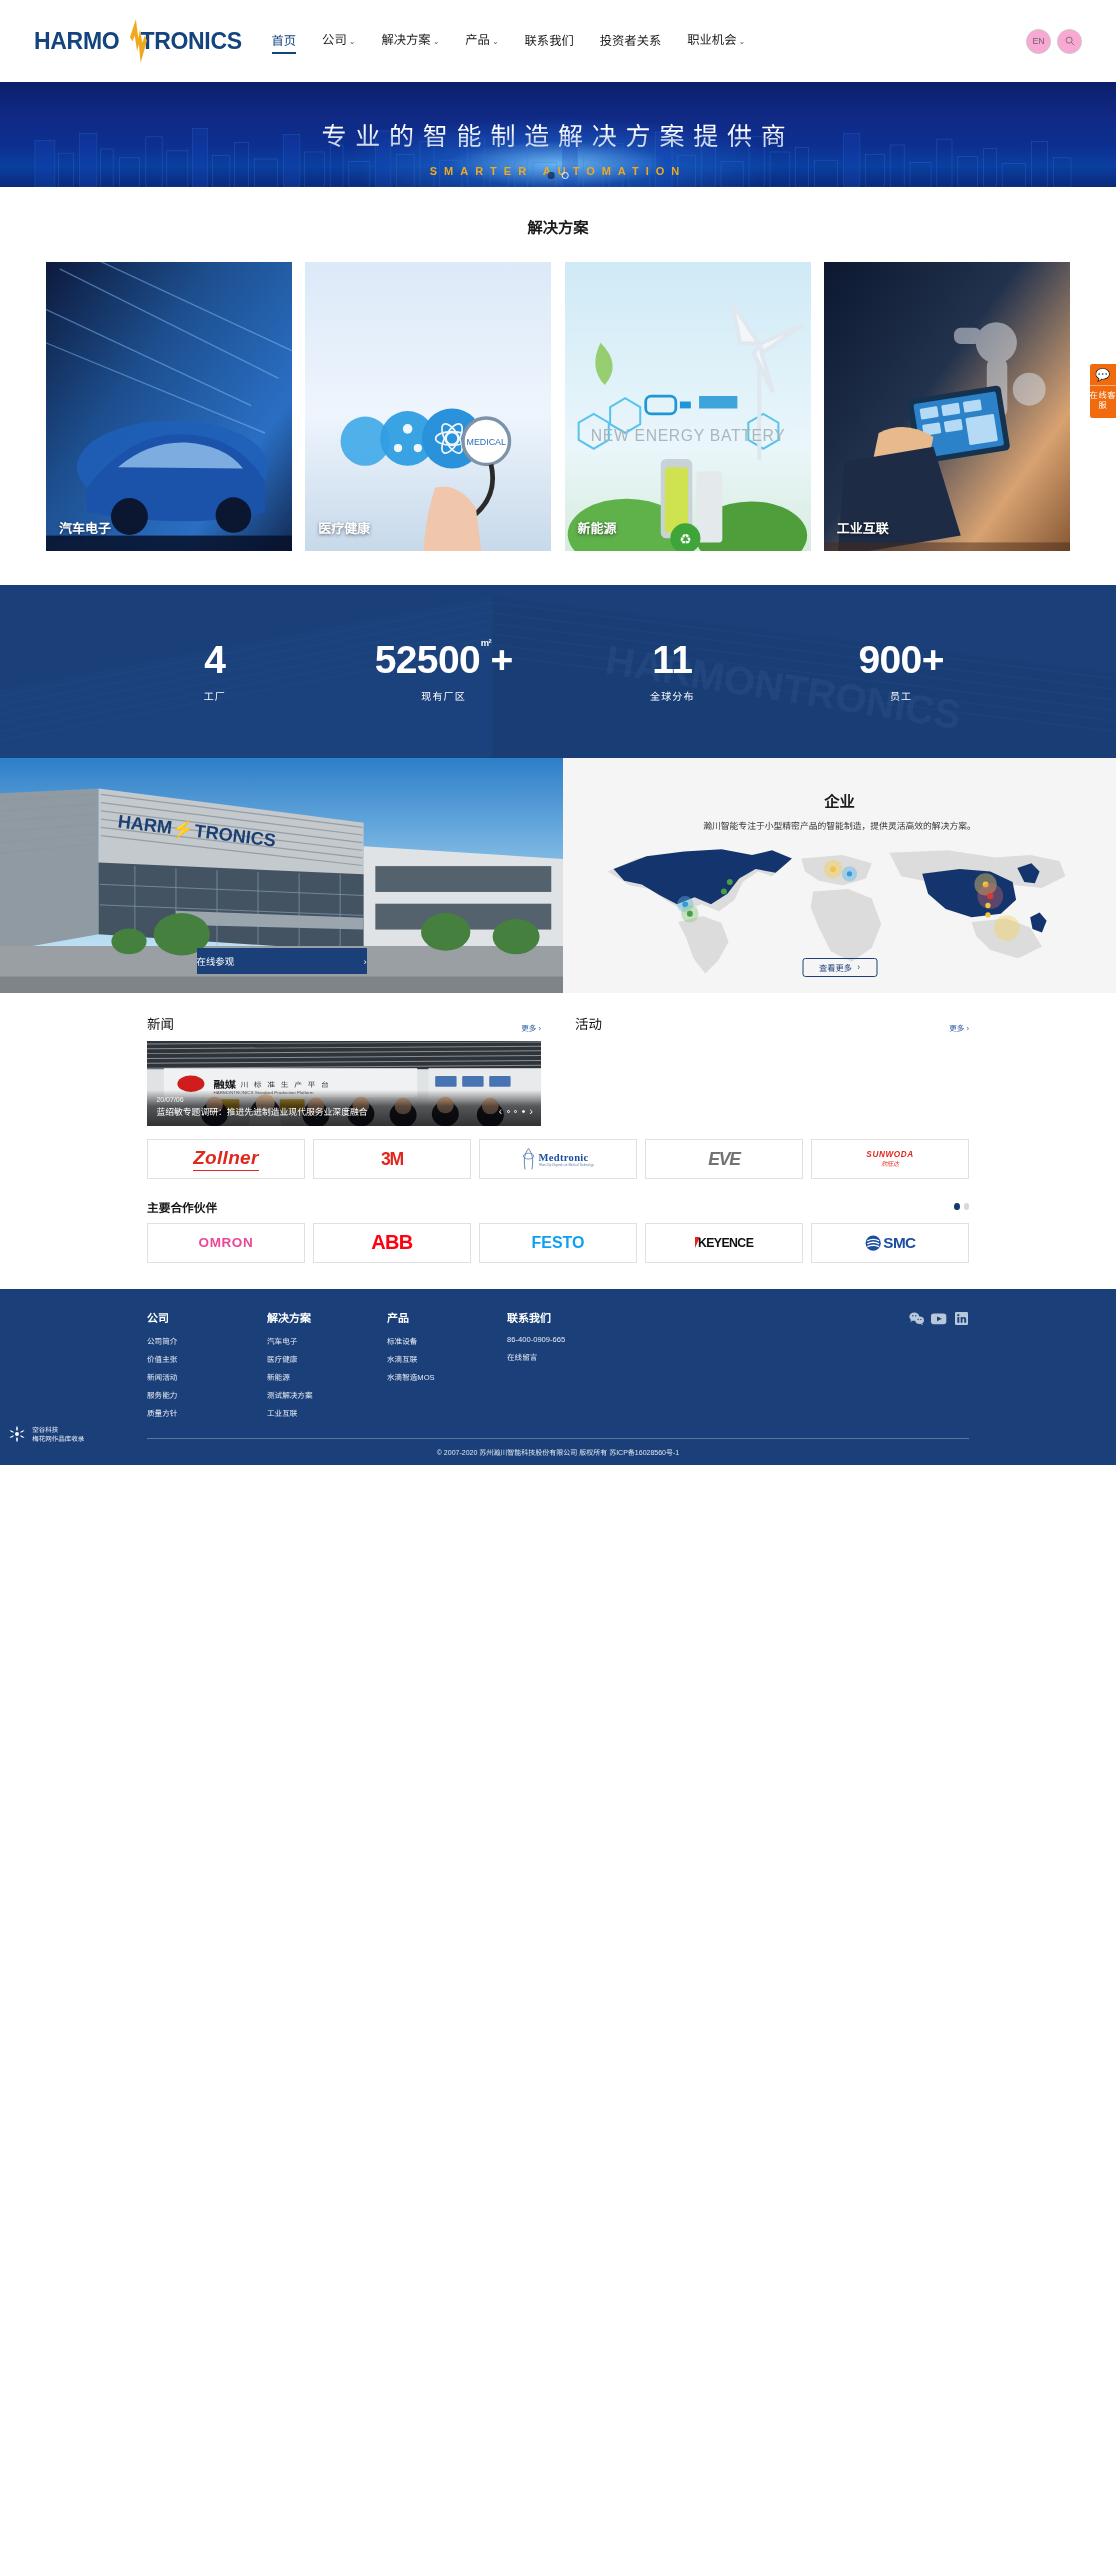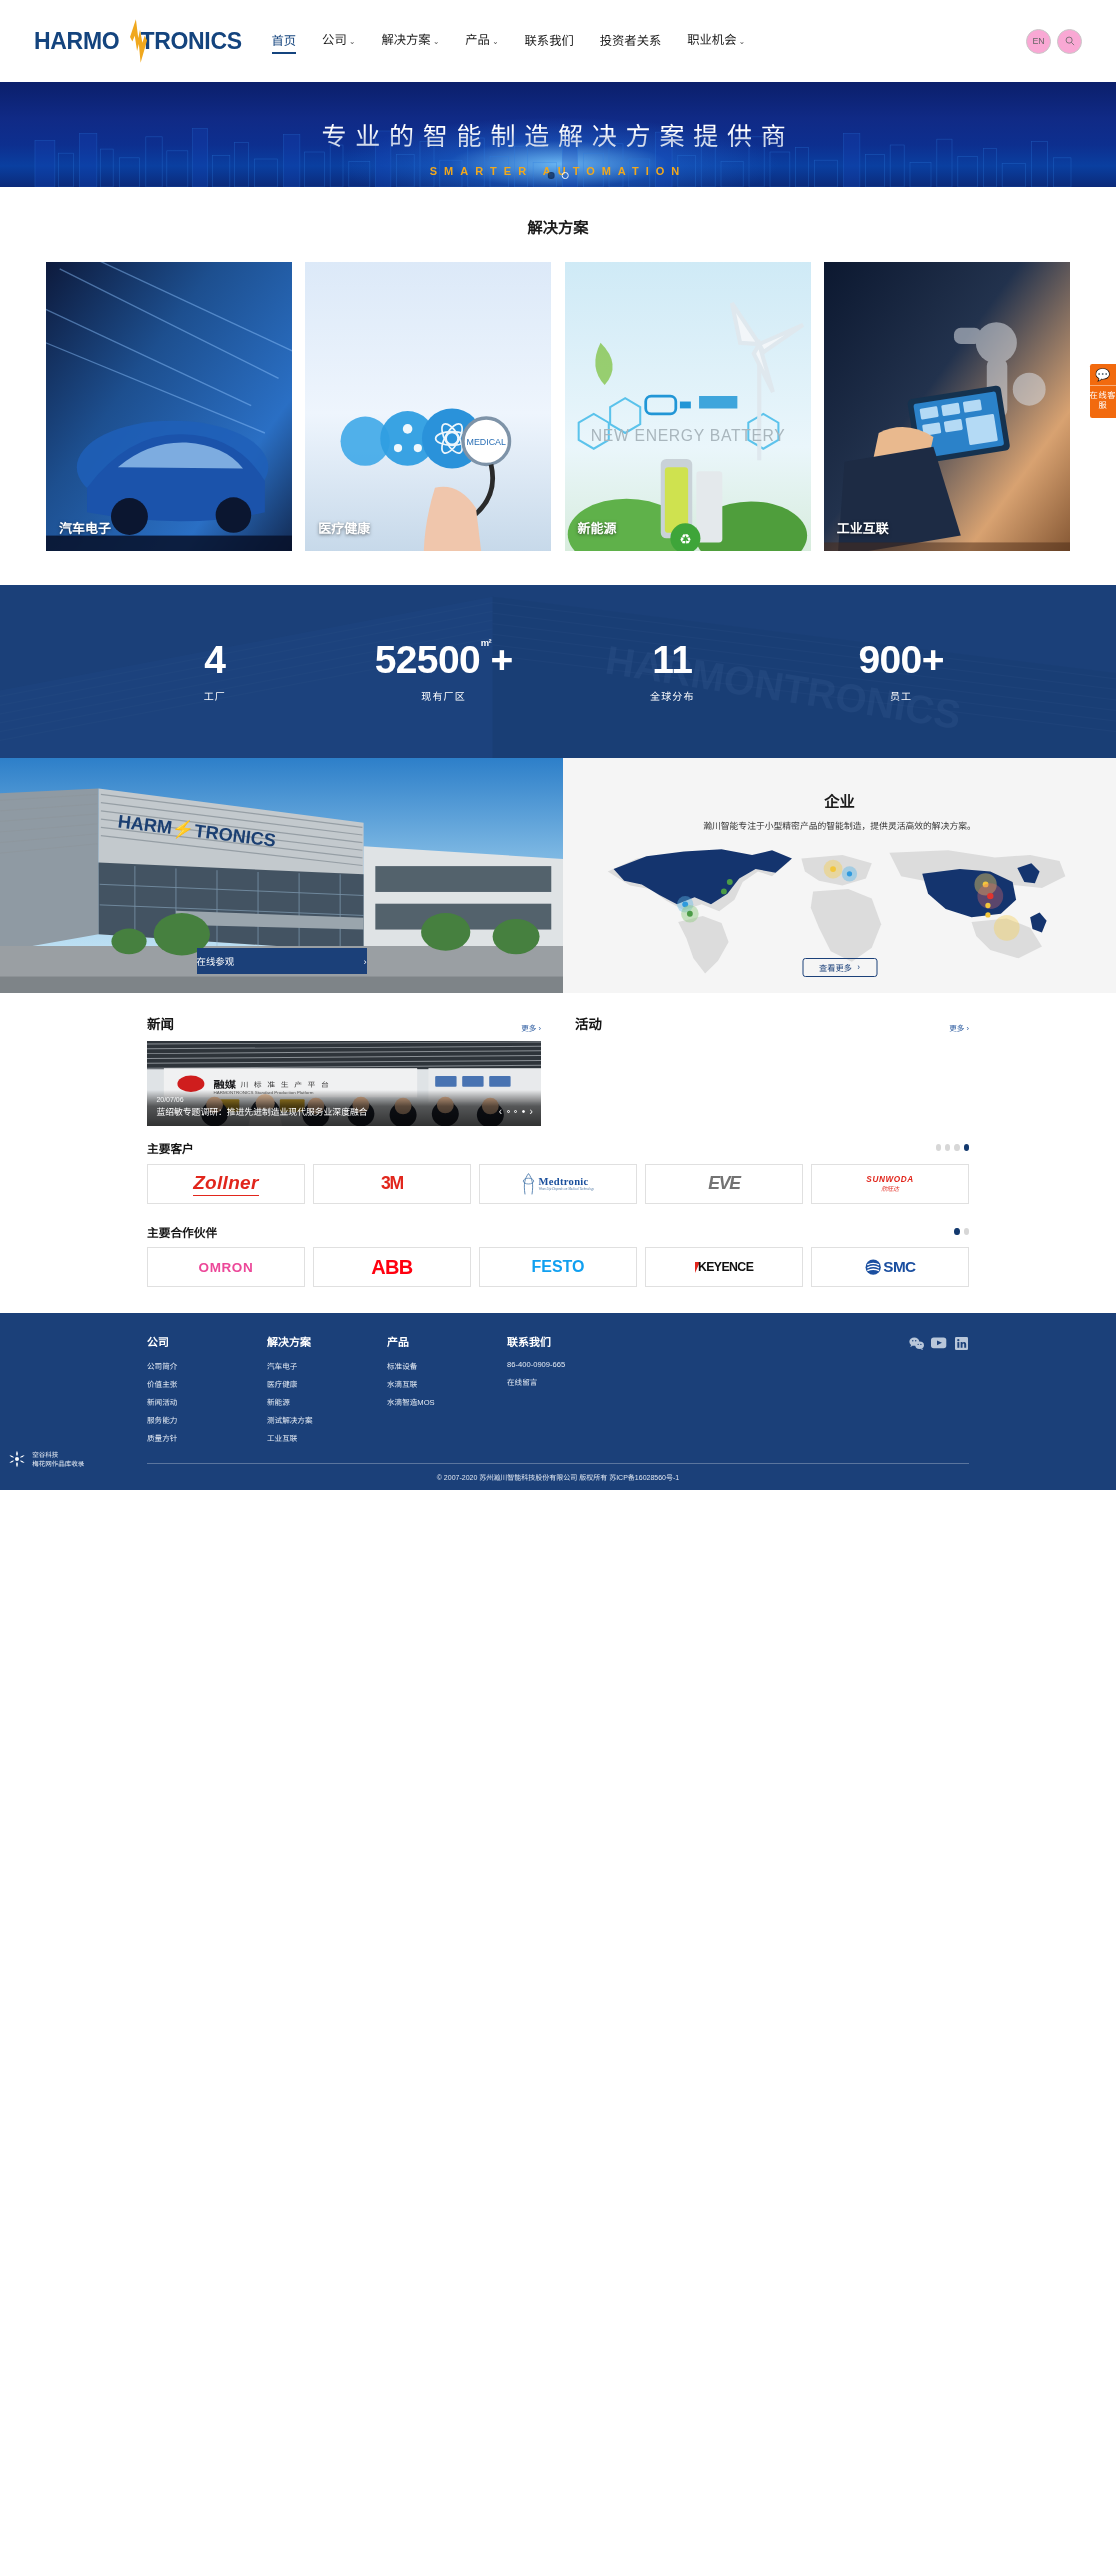--- a/index.html
+++ b/index.html
@@ -119,21 +119,21 @@
     position:absolute; left:50%; transform:translateX(-50%); bottom:16.4px;
     width:75px; height:19px; border:0.6px solid #1b4079; border-radius:2.9px; background:transparent;
     color:#1b4079; font-size:8.2px; display:flex; align-items:center; justify-content:center; gap:5.3px;
     cursor:pointer;
   }
 
   
   .news-sec { padding:20px 147px 0; display:flex; gap:34px; }
   .news-col { flex:1; }
   .news-head { display:flex; align-items:flex-end; justify-content:space-between; margin-bottom:8.2px; }
-  .news-head h3 { font-size:13.5px; font-weight:bold; color:#141414; }
+  .news-head h3 { font-size:13.5px; font-weight:normal; color:#141414; }
   .news-more { font-size:7.6px; color:#2b5ba0; cursor:pointer; }
   .news-card { position:relative; width:100%; height:85px; overflow:hidden; }
   .news-overlay {
     position:absolute; left:0; right:0; bottom:0; padding:5.9px 9.4px 8.2px;
     background:linear-gradient(180deg,rgba(0,0,0,0) 0%,rgba(0,0,0,.62) 45%,rgba(0,0,0,.78) 100%);
     color:#fff;
   }
   .news-date { font-size:7px; opacity:.92; }
   .news-title { font-size:8.8px; margin-top:1.8px; font-weight:500; }
   .news-nav { position:absolute; right:8.2px; bottom:9.4px; display:flex; align-items:center; gap:4.7px; color:#fff; }
@@ -638,29 +638,20 @@
 
     <div class="news-col">
       <div class="news-head">
         <h3>活动</h3>
         <span class="news-more"><span>更多</span> ›</span>
       </div>
     </div>
   </div>
 
   <div class="strip">
-    <div class="strip-head">
-      <h3>主要客户</h3>
-      <div class="pager">
-        <span class="pg"></span>
-        <span class="pg"></span>
-        <span class="pg"></span>
-        <span class="pg on"></span>
-      </div>
-    </div>
     <div class="logo-row">
       <div class="logo-box">
         <span class="brand" style="color:#e1261c;font-size:19px;font-style:italic;border-bottom:1.8px solid #e1261c;padding-bottom:0.6px">Zollner</span>
       </div>
       <div class="logo-box">
         <span class="brand" style="color:#e1261c;font-size:17.6px;letter-spacing:-1.2px">3M</span>
       </div>
       <div class="logo-box">
         <div style="display:flex;align-items:center;gap:3.5px">
           <svg width="13" height="22" viewBox="0 0 22 38">

